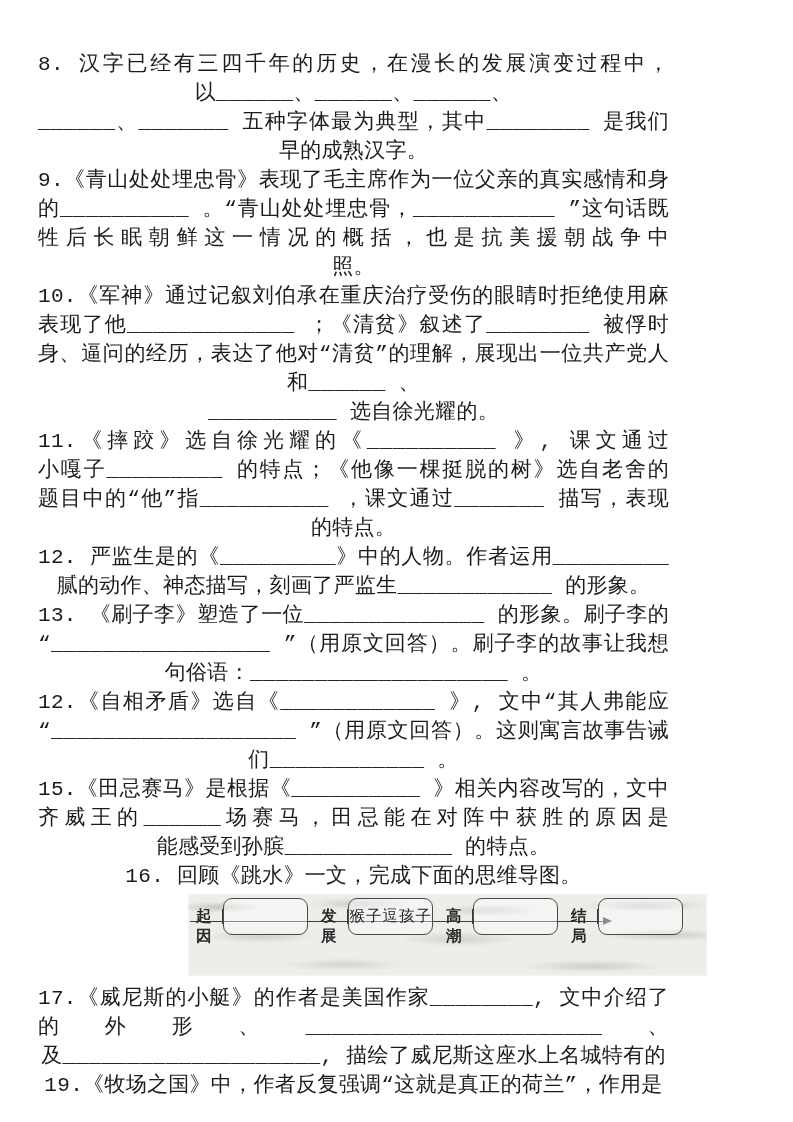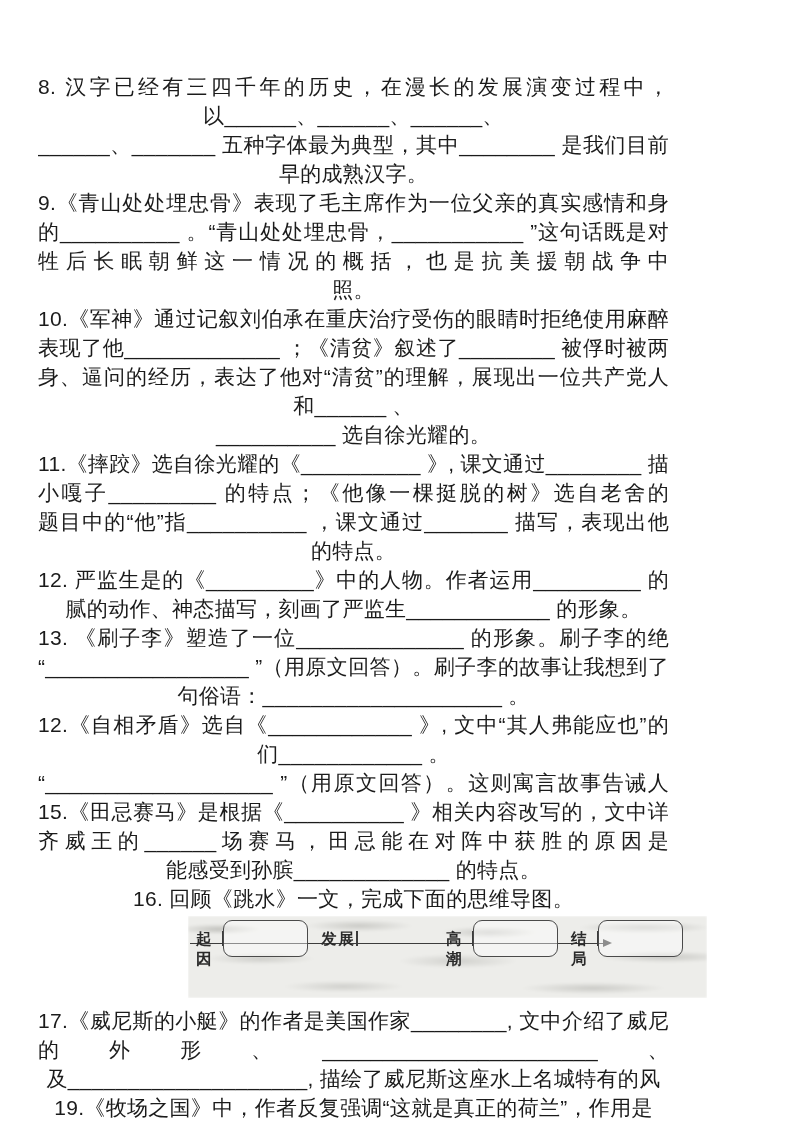--- a/index.html
+++ b/index.html
@@ -2,22 +2,22 @@
 <html><head>
 <meta charset="utf-8">
 <style>
   html, body { margin: 0; padding: 0; background: #ffffff; }
   .page {
     position: relative;
     width: 707px;
     height: 1122px;
     box-sizing: border-box;
     background: #ffffff;
-    padding: 72px 38px 0 38px;
-    font-family: Liberation Sans, sans-serif;
+    padding: 50px 38px 0 38px;
+    font-family: Liberation Mono, monospace;
     font-size: 21px;
     color: #1b1b1b;
     overflow: hidden;
   }
   .question { margin: 0; }
   .line {
     height: 29px;
     line-height: 29px;
     overflow: hidden;
     white-space: pre-wrap;
@@ -135,22 +135,22 @@
         <div class="line stretch">12. 严监生是的《_________》中的人物。作者运用_________ 的手法，通过细</div>
         <div class="line">腻的动作、神态描写，刻画了严监生____________ 的形象。</div>
       </div>
       <div class="question">
         <div class="line stretch">13. 《刷子李》塑造了一位______________ 的形象。刷子李的绝活是</div>
         <div class="line stretch">“_________________ ”（用原文回答）。刷子李的故事让我想到了这样一</div>
         <div class="line">句俗语：____________________ 。</div>
       </div>
       <div class="question">
         <div class="line stretch">12.《自相矛盾》选自《____________ 》, 文中“其人弗能应也”的原因是</div>
+        <div class="line stretch">“___________________ ”（用原文回答）。这则寓言故事告诫人</div>
         <div class="line">们____________ 。</div>
-        <div class="line stretch">“___________________ ”（用原文回答）。这则寓言故事告诫人</div>
       </div>
       <div class="question">
         <div class="line stretch">15.《田忌赛马》是根据《__________ 》相关内容改写的，文中详写了田忌和</div>
         <div class="line stretch">齐威王的______场赛马，田忌能在对阵中获胜的原因是____________ , 从中</div>
         <div class="line">能感受到孙膑_____________ 的特点。</div>
       </div>
       <div class="question">
         <div class="line">16. 回顾《跳水》一文，完成下面的思维导图。</div>
       </div>
       <div class="diagram">
@@ -160,20 +160,21 @@
         </div>
         <div class="stages">
           <div class="stage">
             <div class="s-label">起因</div>
             <div class="s-tick"></div>
             <div class="s-box"></div>
           </div>
           <div class="stage">
             <div class="s-label">发展</div>
             <div class="s-tick"></div>
+            <div class="s-box">猴子逗孩子</div>
           </div>
           <div class="stage">
             <div class="s-label">高潮</div>
             <div class="s-tick"></div>
             <div class="s-box"></div>
           </div>
           <div class="stage">
             <div class="s-label">结局</div>
             <div class="s-tick"></div>
             <div class="s-box"></div>

